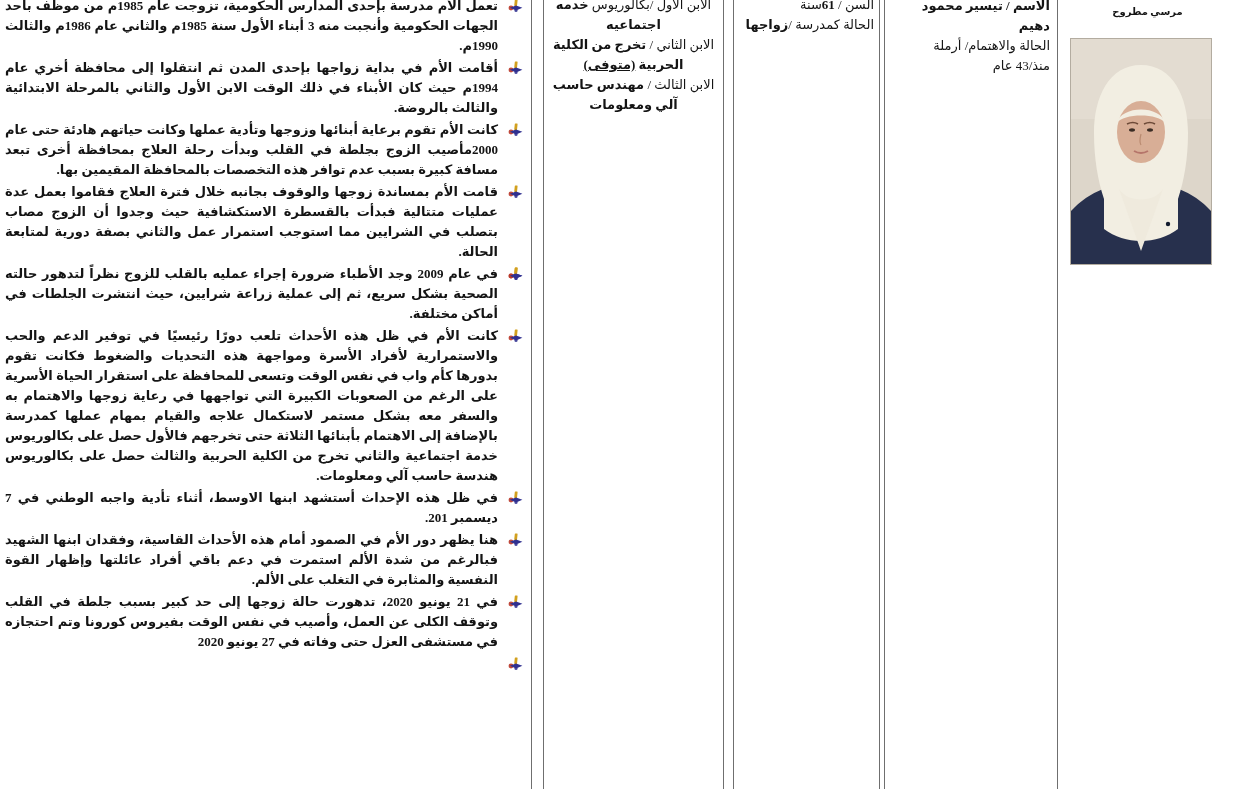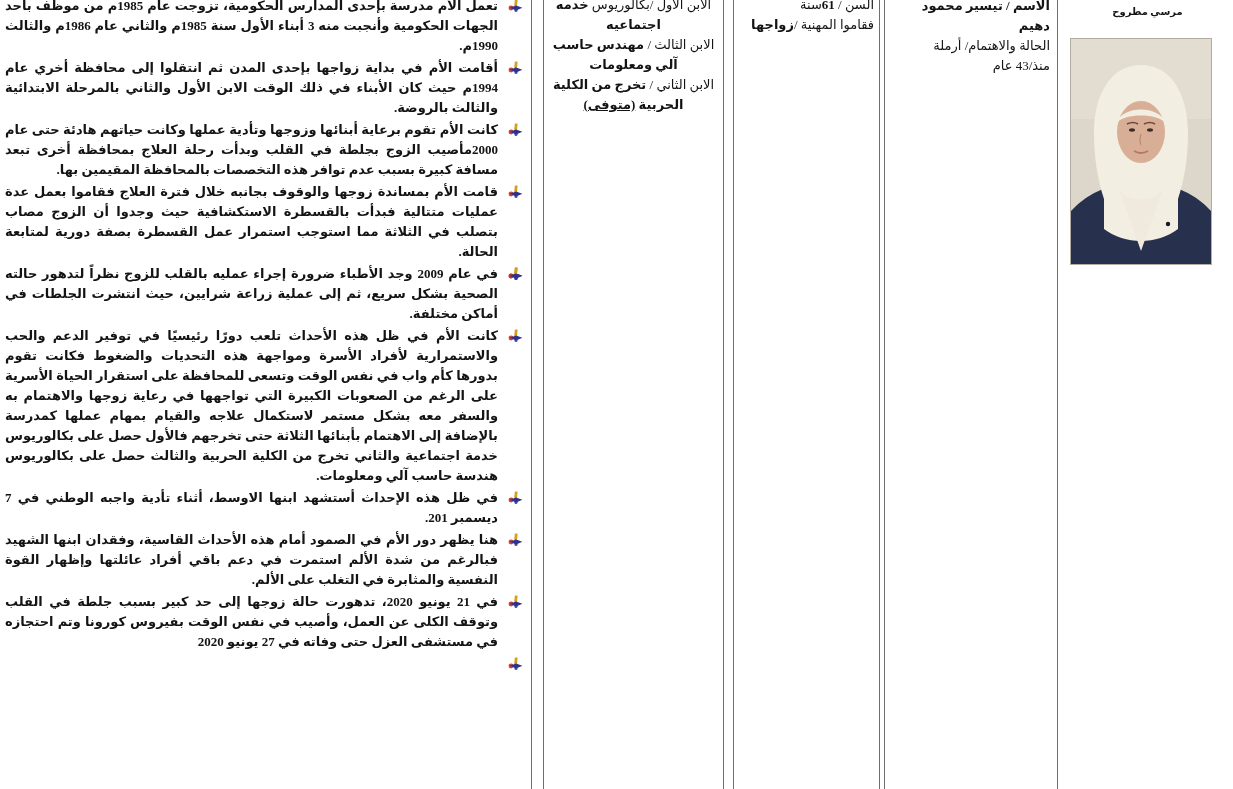--- a/index.html
+++ b/index.html
@@ -74,21 +74,21 @@
       <circle cx="8" cy="11.5" r="1.6" fill="#30308f" opacity="0.85"></circle>
     </svg>
   </span><span>كانت الأم تقوم برعاية أبنائها وزوجها وتأدية عملها وكانت حياتهم هادئة حتى عام 2000مأصيب الزوج بجلطة في القلب وبدأت رحلة العلاج بمحافظة أخرى تبعد مسافة كبيرة بسبب عدم توافر هذه التخصصات بالمحافظة المقيمين بها.</span></div>
       <div class="para"><span class="bullet">
     <svg viewBox="0 0 16 15">
       <circle cx="3" cy="9" r="2.4" fill="#bb3a2a" opacity="0.92"></circle>
       <rect x="6.6" y="0.5" width="2.8" height="6.5" rx="0.6" fill="#d2a01e" transform="rotate(6 8 3)"></rect>
       <polygon points="1.8,8.8 8,6.4 14.4,8.8 8,11.6" fill="#30308f"></polygon>
       <circle cx="8" cy="11.5" r="1.6" fill="#30308f" opacity="0.85"></circle>
     </svg>
-  </span><span>قامت الأم بمساندة زوجها والوقوف بجانبه خلال فترة العلاج فقاموا بعمل عدة عمليات متتالية فبدأت بالقسطرة الاستكشافية حيث وجدوا أن الزوج مصاب بتصلب في الثلاثة مما استوجب استمرار عمل القسطرة بصفة دورية لمتابعة الحالة.</span></div>
+  </span><span>قامت الأم بمساندة زوجها والوقوف بجانبه خلال فترة العلاج فقاموا بعمل عدة عمليات متتالية فبدأت بالقسطرة الاستكشافية حيث وجدوا أن الزوج مصاب بتصلب في الشرايين مما استوجب استمرار عمل والثاني بصفة دورية لمتابعة الحالة.</span></div>
       <div class="para"><span class="bullet">
     <svg viewBox="0 0 16 15">
       <circle cx="3" cy="9" r="2.4" fill="#bb3a2a" opacity="0.92"></circle>
       <rect x="6.6" y="0.5" width="2.8" height="6.5" rx="0.6" fill="#d2a01e" transform="rotate(6 8 3)"></rect>
       <polygon points="1.8,8.8 8,6.4 14.4,8.8 8,11.6" fill="#30308f"></polygon>
       <circle cx="8" cy="11.5" r="1.6" fill="#30308f" opacity="0.85"></circle>
     </svg>
   </span></div>
       <div class="para"><span class="bullet">
     <svg viewBox="0 0 16 15">
@@ -136,27 +136,27 @@
       <rect x="6.6" y="0.5" width="2.8" height="6.5" rx="0.6" fill="#d2a01e" transform="rotate(6 8 3)"></rect>
       <polygon points="1.8,8.8 8,6.4 14.4,8.8 8,11.6" fill="#30308f"></polygon>
       <circle cx="8" cy="11.5" r="1.6" fill="#30308f" opacity="0.85"></circle>
     </svg>
   </span></div>
     </div>
 </div>
 
 <div class="cell children-cell" id="children-cell">
     <div class="iline"><span>الابن الأول /بكالوريوس </span><span class="b">خدمه اجتماعيه</span></div>
+    <div class="iline"><span>الابن الثاني / </span><span class="b">تخرج من الكلية الحربية </span><span class="b u">(متوفى)</span></div>
     <div class="iline"><span>الابن الثالث / </span><span class="b">مهندس حاسب آلي ومعلومات</span></div>
-    <div class="iline"><span>الابن الثاني / </span><span class="b">تخرج من الكلية الحربية </span><span class="b u">(متوفى)</span></div>
   </div>
 
 <div class="cell age-cell" id="age-cell">
     <div class="iline"><span>السن /  </span><span class="b">61</span><span>سنة</span></div>
-    <div class="iline"><span>فقاموا المهنية /</span><span class="b">زواجها</span></div>
+    <div class="iline"><span>الحالة كمدرسة /</span><span class="b">زواجها</span></div>
   </div>
 
 <div class="cell name-cell" id="name-cell">
     <div class="iline"><span class="b">الاسم / تيسير محمود دهيم</span></div>
     <div class="iline"><span>الحالة والاهتمام/ أرملة</span></div>
     <div class="iline"><span>منذ/43 عام</span></div>
   </div>
 
 <div class="photo-region">
   <div class="loc-title">مرسي مطروح</div>

